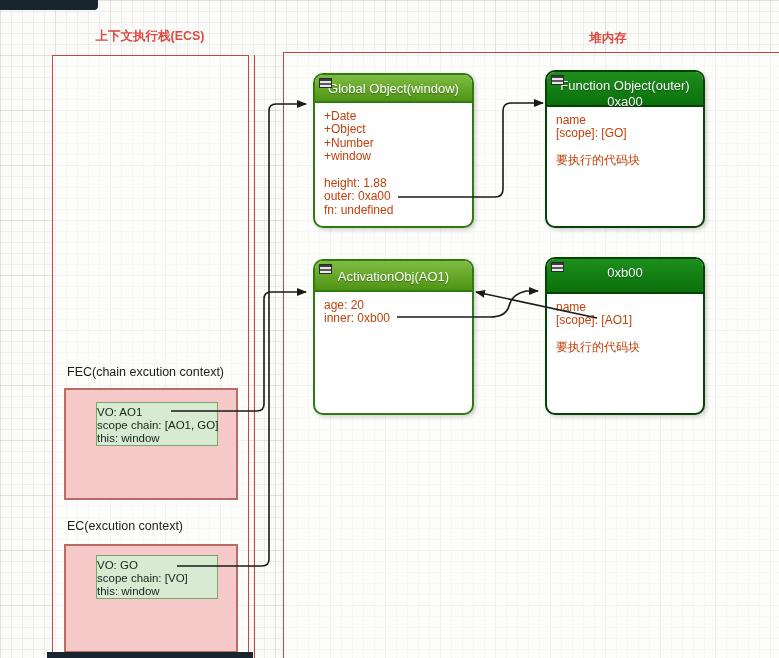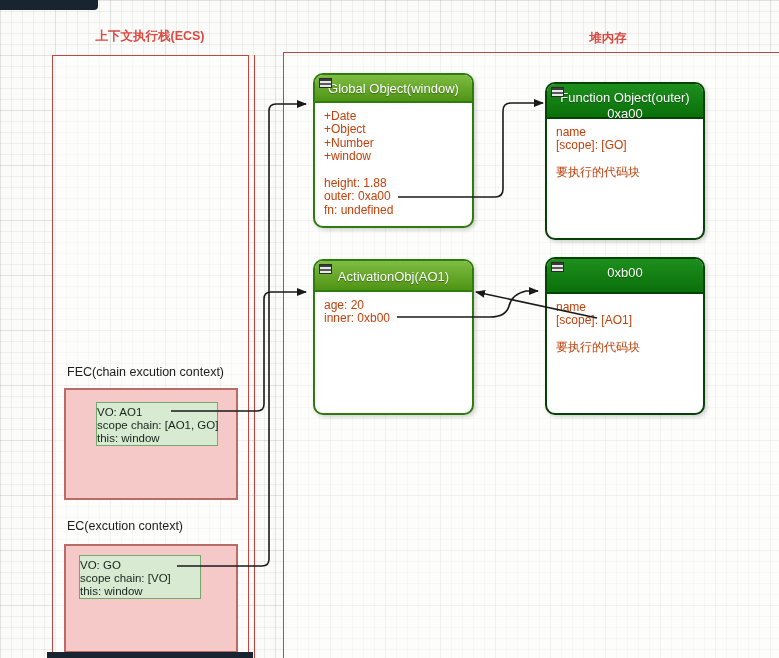--- a/index.html
+++ b/index.html
@@ -72,21 +72,21 @@
       <div class="line">+Object</div>
       <div class="line">+Number</div>
       <div class="line">+window</div>
       <div class="line"></div>
       <div class="line">height: 1.88</div>
       <div class="line">outer: 0xa00</div>
       <div class="line">fn: undefined</div>
     </div>
   </div>
 
-  <div class="uml-box dark" style="left:545px;top:82px;width:156px;height:154px;">
+  <div class="uml-box dark" style="left:545px;top:70px;width:156px;height:154px;">
     <div class="uml-header">
       <span class="obj-icon"></span>
       <div>Function Object(outer)</div>
       <div>0xa00</div>
     </div>
     <div class="uml-body">
       <div class="line">name</div>
       <div class="line">[scope]: [GO]</div>
       <div class="line"></div>
       <div class="line">要执行的代码块</div>
@@ -120,21 +120,21 @@
   <div class="abs black-label" style="left:67px;top:365px;">FEC(chain excution context)</div>
   <div class="pink-box" style="left:64px;top:388px;width:174px;height:112px;"></div>
   <div class="green-box" style="left:96px;top:402px;width:122px;height:44px;">
     <div class="line">VO: AO1</div>
     <div class="line">scope chain: [AO1, GO]</div>
     <div class="line">this: window</div>
   </div>
 
   <div class="abs black-label" style="left:67px;top:519px;">EC(excution context)</div>
   <div class="pink-box" style="left:64px;top:544px;width:174px;height:109px;"></div>
-  <div class="green-box" style="left:79px;top:555px;width:122px;height:44px;">
+  <div class="green-box" style="left:96px;top:555px;width:122px;height:44px;">
     <div class="line">VO: GO</div>
     <div class="line">scope chain: [VO]</div>
     <div class="line">this: window</div>
   </div>
 
   <svg class="connectors" width="779" height="658" viewBox="0 0 779 658">
     <defs>
       <marker id="arr" markerUnits="userSpaceOnUse" markerWidth="11" markerHeight="9" refX="9" refY="4" orient="auto">
         <path d="M0,0 L10,4 L0,8 z" fill="#1a1a1a"></path>
       </marker>

